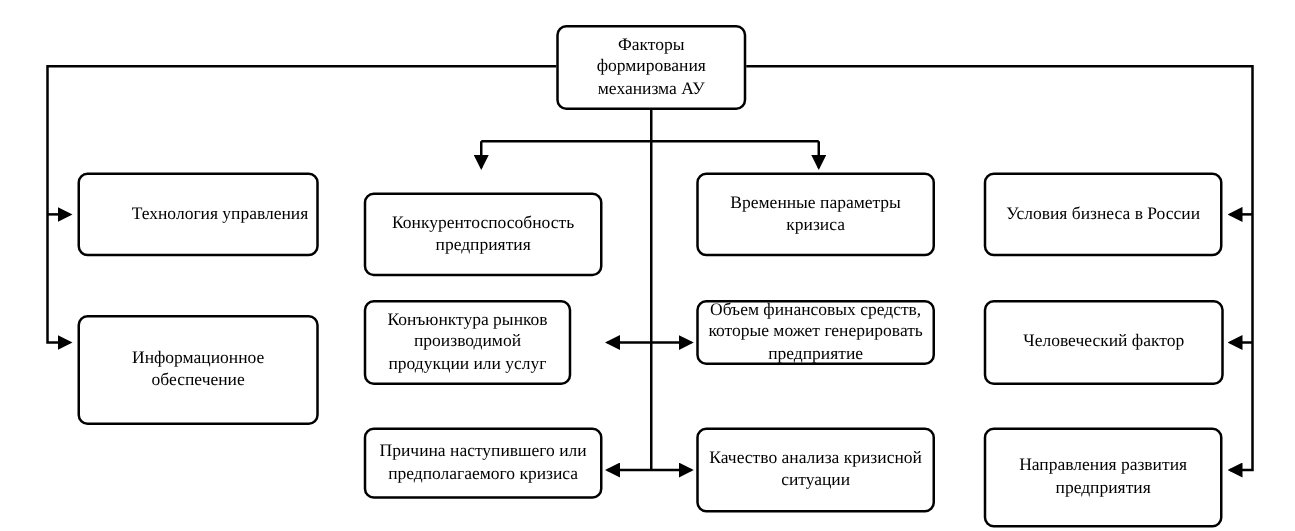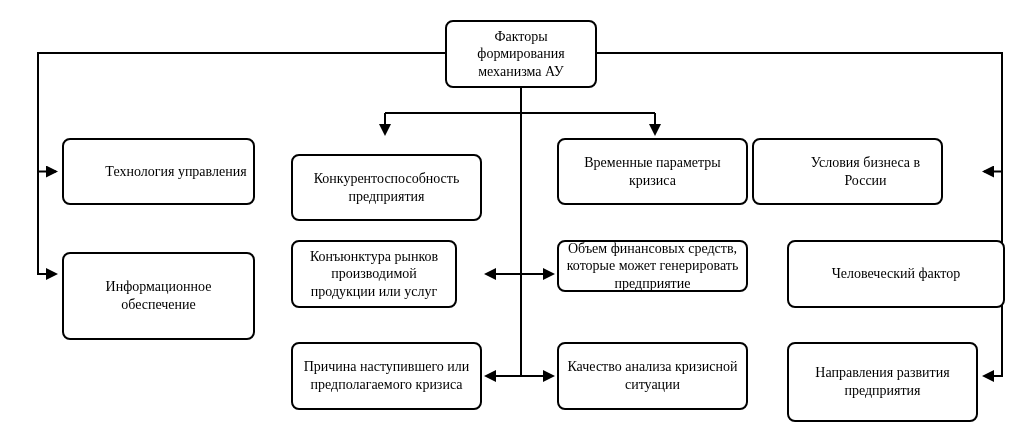--- a/index.html
+++ b/index.html
@@ -37,28 +37,28 @@
     color: #000000;
     padding: 3px 5px;
   }
   .box span { display: inline-block; }
   .b-root { left: 445px; top: 20px; width: 152px; height: 68px; }
   .b-root span { max-width: 112px; }
   .b-l1  { left: 62px;  top: 138px; width: 193px; height: 67px; padding-left: 40px; }
   .b-l2  { left: 62px;  top: 252px; width: 193px; height: 88px; }
   .b-cl1 { left: 291px; top: 138px; width: 191px; height: 67px; margin-top: 16px; }
   .b-cl2 { left: 291px; top: 240px; width: 166px; height: 68px; }
-  .b-cl3 { left: 291px; top: 342px; width: 191px; height: 68px; }
+  .b-cl3 { left: 291px; top: 342px; width: 191px; height: 57px; }
   .b-cl2 span { max-width: 172px; }
   .b-cr1 { left: 557px; top: 138px; width: 191px; height: 67px; }
   .b-cr2 { left: 557px; top: 240px; width: 191px; height: 52px; }
   .b-cr3 { left: 557px; top: 342px; width: 191px; height: 68px; }
   .b-cr1 span { max-width: 150px; }
-  .b-r1  { left: 752px; top: 138px; width: 191px; height: 67px; padding-left: 41px; }
-  .b-r2  { left: 787px; top: 240px; width: 218px; height: 68px; }
+  .b-r1  { left: 787px; top: 138px; width: 191px; height: 67px; }
+  .b-r2  { left: 787px; top: 240px; width: 192px; height: 68px; }
   .b-r3  { left: 787px; top: 342px; width: 191px; height: 80px; }
   .b-r3 span { max-width: 150px; }
 </style>
 </head>
 <body>
 
 <div id="canvas">
 
   <svg id="connectors" viewBox="0 0 1036 425" xmlns="http://www.w3.org/2000/svg">
     <defs>

